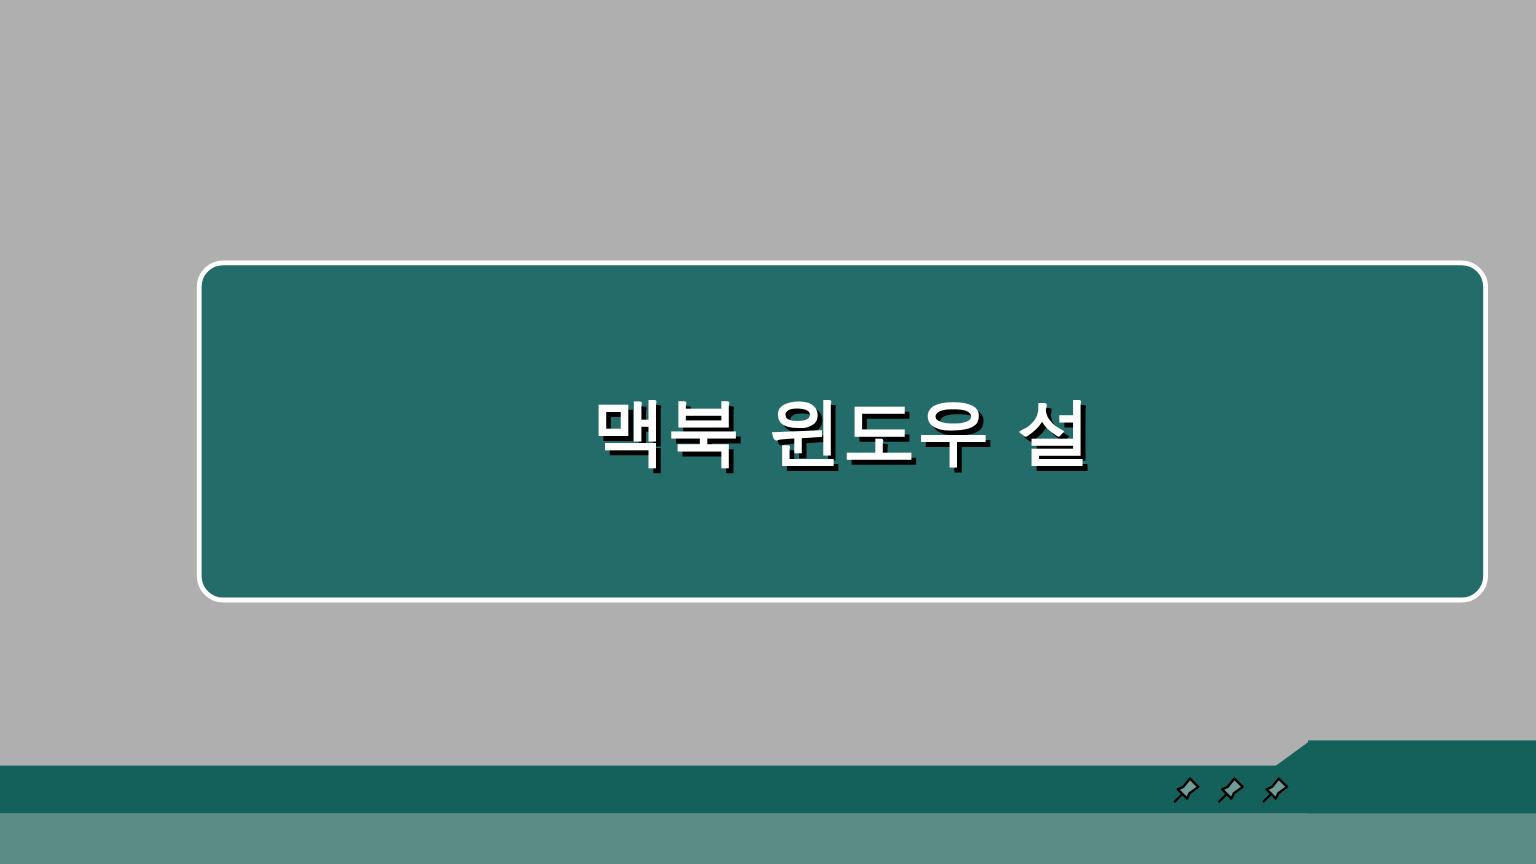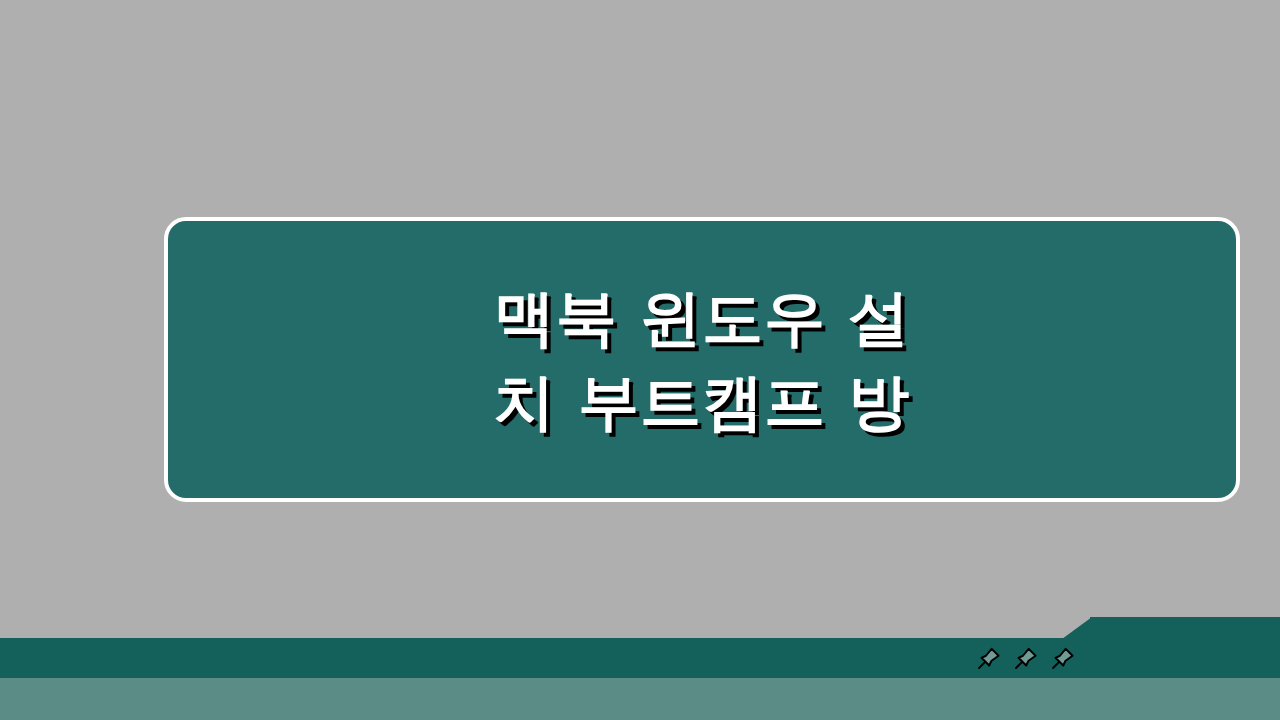--- a/index.html
+++ b/index.html
@@ -109,21 +109,20 @@
     display: block;
   }
 </style>
 </head>
 <body>
 
 <div id="stage">
 
   <div class="title-card">
     <div class="title-line">맥북 윈도우 설</div>
-    <div class="title-line">치 부트캠프 방</div>
   </div>
 
   <div class="footer-band"></div>
   <div class="footer-ramp"></div>
   <div class="footer-raised"></div>
   <div class="footer-lower"></div>
 
   <div class="pin-row">
 
     <span>

